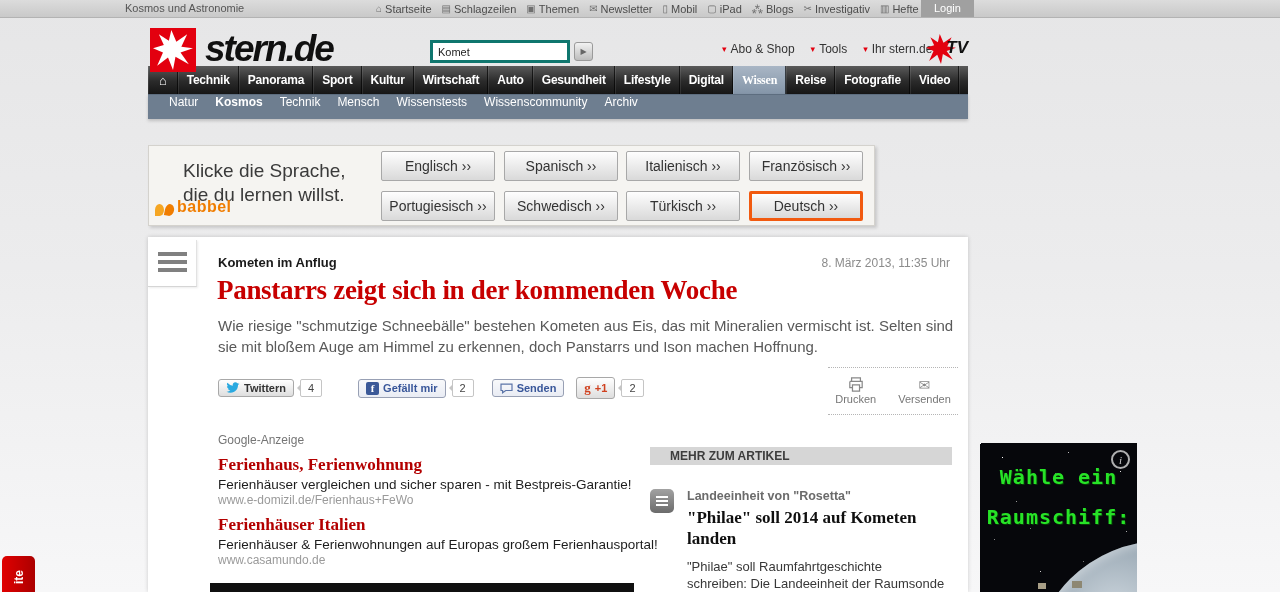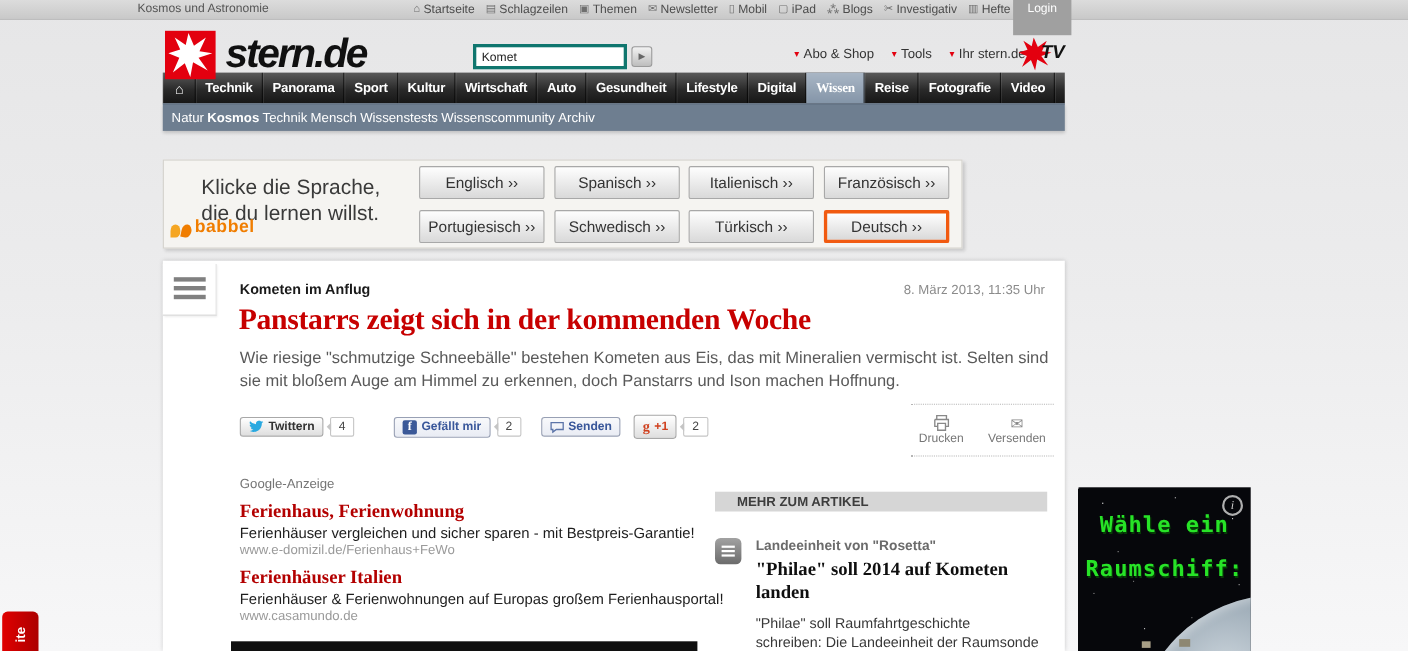--- a/index.html
+++ b/index.html
@@ -6,21 +6,21 @@
     font-family:"Liberation Sans",sans-serif;
     background:linear-gradient(180deg,#e6e6e7 0%,#ececed 45%,#f7f7f8 100%);}
   
   .topbar{position:absolute;left:0;top:0;width:1280px;height:17px;
     background:linear-gradient(#dcdcdc,#c9c9c9);border-bottom:1px solid #b3b3b3;
     font-size:11px;color:#4c4c4c;}
   .topbar-title{position:absolute;left:125px;top:2px;color:#555;}
   .bookmarks{position:absolute;left:376px;top:0;height:17px;display:flex;align-items:center;gap:10px;white-space:nowrap;}
   .bm{display:flex;align-items:center;gap:3px;cursor:default;}
   .bm .ico{font-size:10px;color:#6f6f6f;line-height:1;}
-  .login-btn{position:absolute;left:921px;top:0;height:32px;line-height:17px;
+  .login-btn{position:absolute;left:921px;top:0;height:17px;line-height:17px;
     padding:0 13px;background:#a0a0a0;color:#fff;font-size:11px;}
   
   .logo-box{position:absolute;left:150px;top:28px;width:46px;height:44px;background:#e3000f;z-index:6;
     display:flex;align-items:center;justify-content:center;}
   .brand{position:absolute;left:205px;top:28px;font-size:37px;font-weight:bold;font-style:italic;
     letter-spacing:-2px;color:#101010;}
   .search-wrap{position:absolute;left:430px;top:40px;display:flex;align-items:center;gap:4px;}
   .search-input{width:124px;height:15px;border:3px solid #0f766e;font-size:11px;padding:1px 5px;
     font-family:"Liberation Sans",sans-serif;background:#fff;color:#222;}
   .go-btn{width:17px;height:17px;border:1px solid #9a9a9a;border-radius:3px;
@@ -33,22 +33,22 @@
   .tv-logo span{position:absolute;right:0;top:4px;font-size:17px;font-weight:bold;font-style:italic;color:#111;}
   
   .mainnav{position:absolute;left:148px;top:66px;width:820px;height:28px;display:flex;
     background:linear-gradient(#5a5a5a,#2a2a2a 55%,#161616);overflow:hidden;}
   .nav-item{display:flex;align-items:center;padding:0 8px;color:#fff;font-size:12px;font-weight:bold;
     letter-spacing:-0.2px;border-right:1px solid rgba(0,0,0,.65);border-left:1px solid rgba(255,255,255,.09);
     white-space:nowrap;}
   .nav-item.home{padding:0 10px;font-size:13px;}
   .nav-item.active{background:linear-gradient(#a9b6c5,#8495a8);color:#fff;font-family:Liberation Serif, serif;}
   
-  .subnav{position:absolute;left:148px;top:94px;width:820px;height:25px;display:flex;align-items:center;
-    gap:3px;background:#6e7e90;border-top:1px solid #5d6d7f;padding-left:8px;box-sizing:border-box;
+  .subnav{position:absolute;left:148px;top:94px;width:820px;height:25px;display:flex;
+    gap:17px;background:#6e7e90;border-top:1px solid #5d6d7f;padding-left:21px;box-sizing:border-box;
     box-shadow:0 2px 3px rgba(0,0,0,.18);}
   .sub-item{color:#fff;font-size:12px;white-space:nowrap;}
   .sub-item.active{font-weight:bold;}
   
   .babbel{position:absolute;left:148px;top:145px;width:727px;height:81px;background:#f5f4f1;
     border:1px solid #d4d2cd;box-shadow:2px 2px 3px rgba(0,0,0,.15);box-sizing:border-box;}
   .babbel-line{position:absolute;left:34px;font-size:19px;color:#3a3a3a;}
   .babbel-logo{position:absolute;left:6px;top:52px;display:flex;align-items:flex-end;}
   .quote{width:9px;height:12px;border-radius:50% 50% 50% 0;background:#f5a623;display:inline-block;margin-right:1px;}
   .quote.q2{background:#f07d00;transform:rotate(12deg);}

